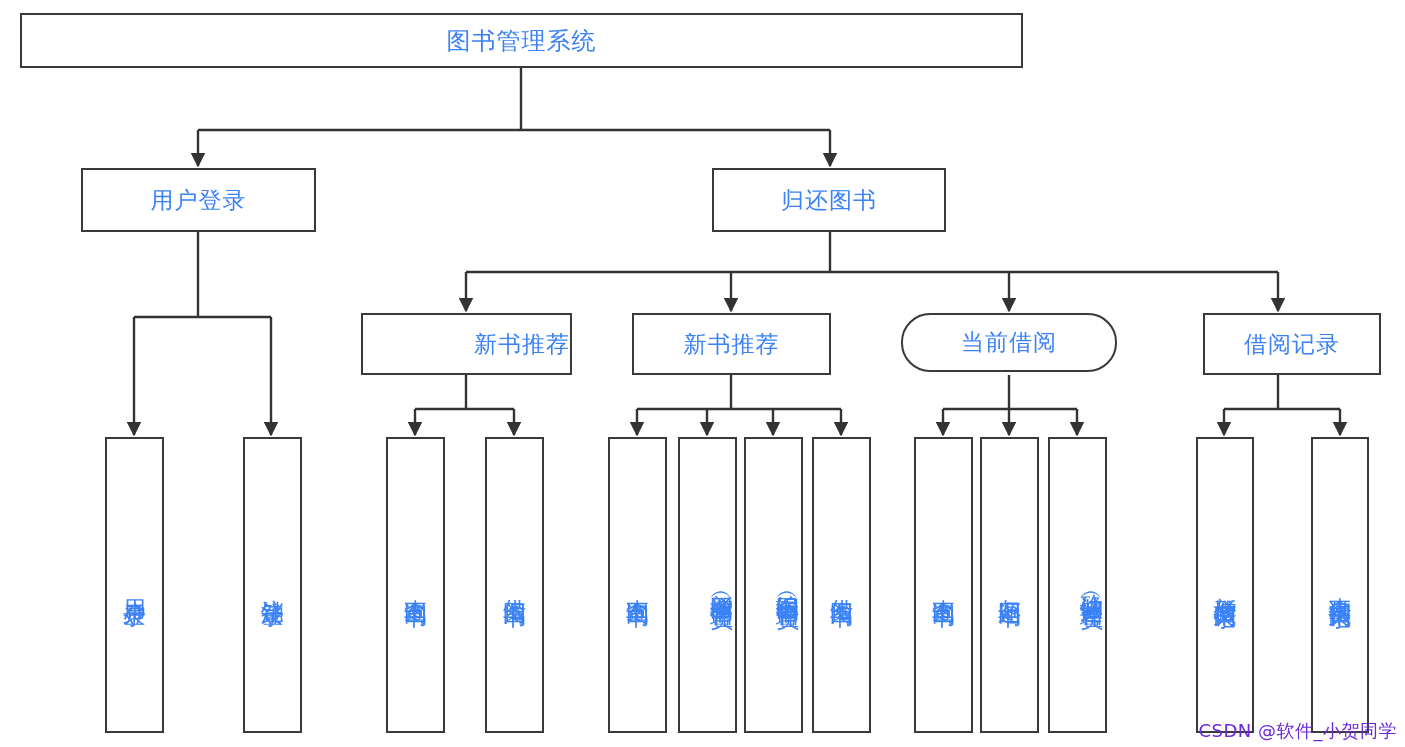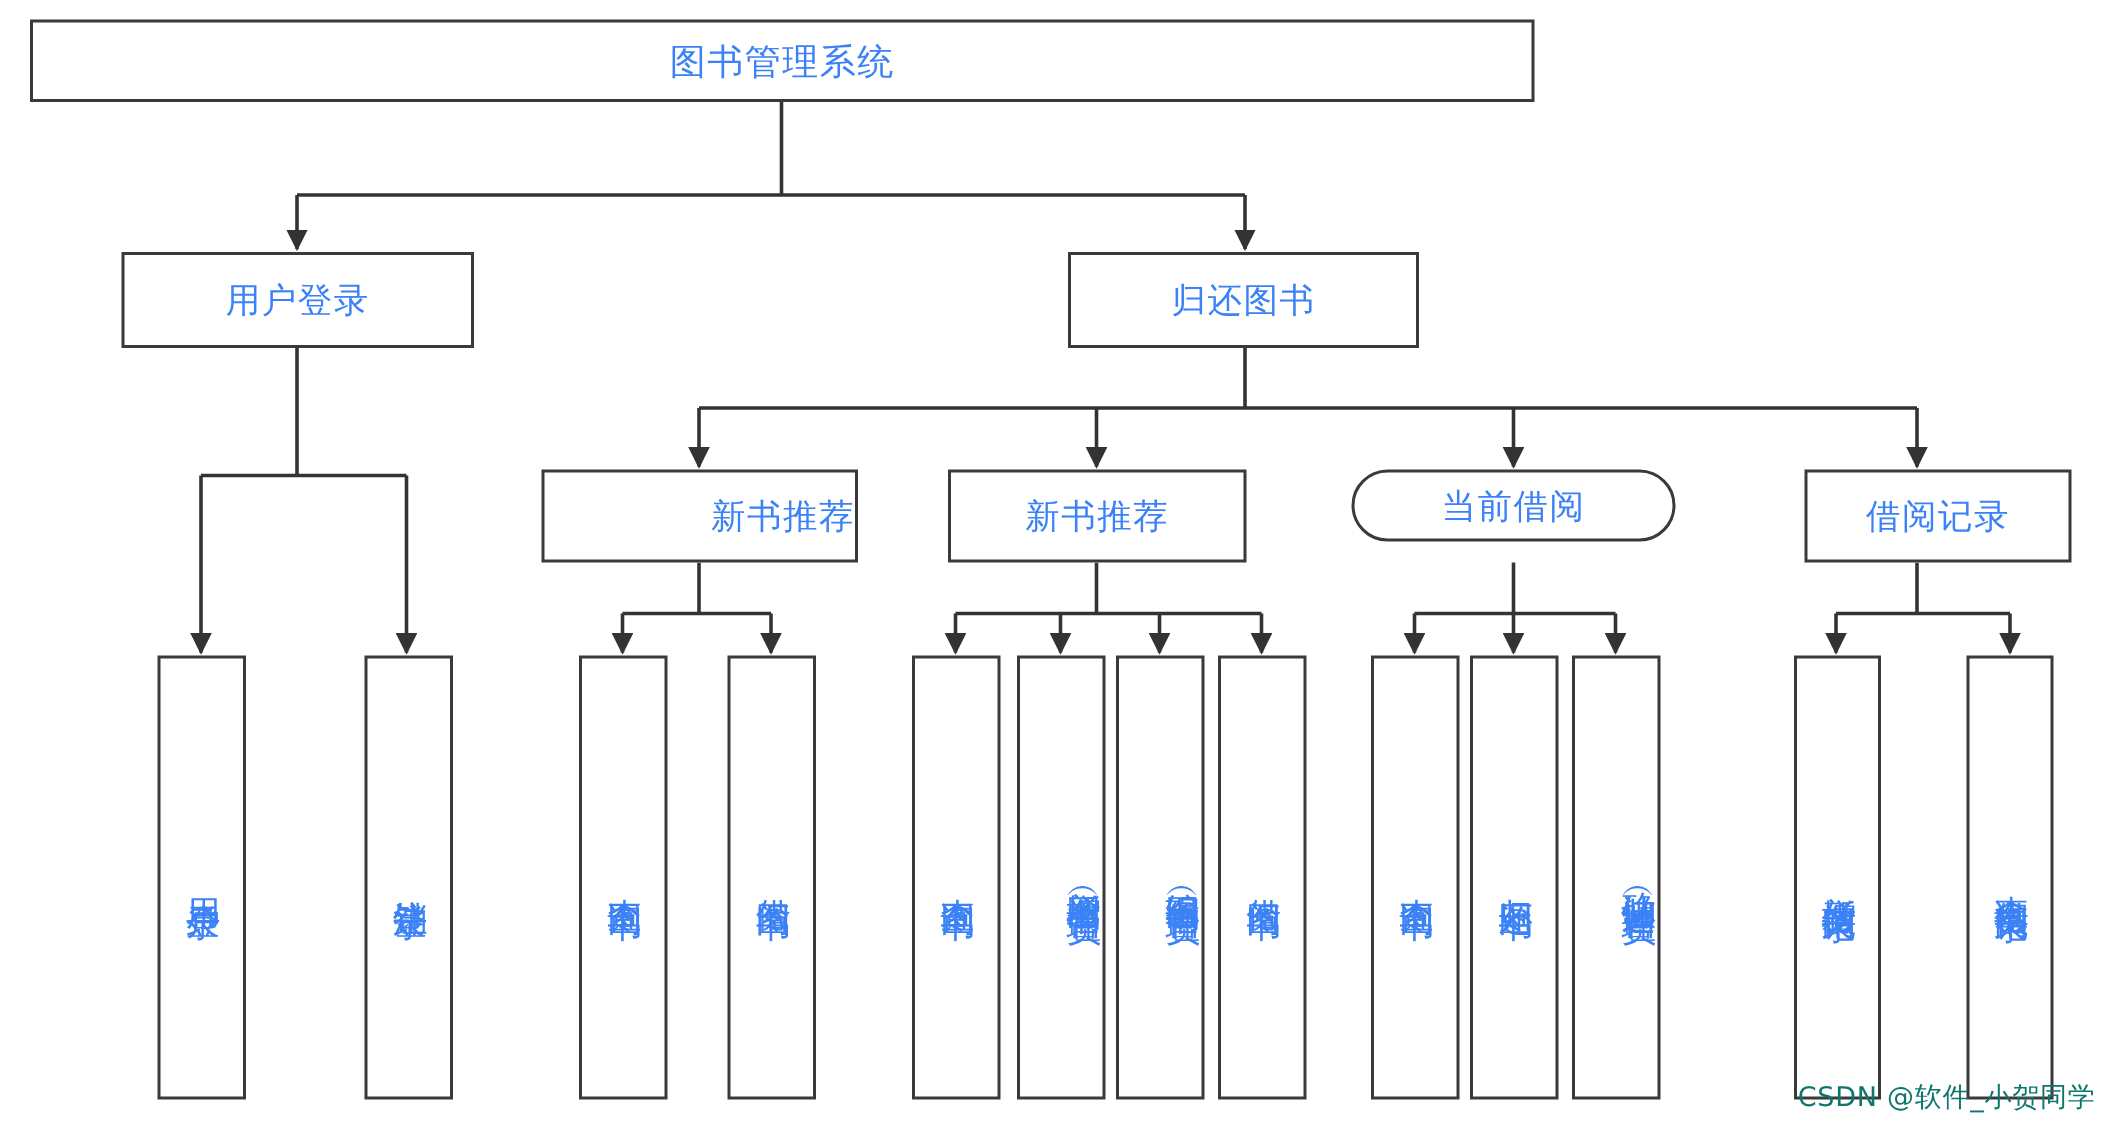--- a/index.html
+++ b/index.html
@@ -58,21 +58,21 @@
     align-items: center;
   }
   .node-label {
     display: block;
   }
   .watermark {
     position: absolute;
     right: 8px;
     bottom: 4px;
     font-size: 18px;
-    color: #0f766e;
+    color: #6d28d9;
     letter-spacing: 0.5px;
     z-index: 5;
     white-space: nowrap;
     font-family: "DejaVu Sans", "Liberation Sans", sans-serif;
   }
 </style>
 </head>
 <body>
 
 <div id="canvas">
@@ -137,21 +137,21 @@
   <div class="node h-node" style="left:712px; top:168px; width:234px; height:64px;">
     <span class="node-label">归还图书</span>
   </div>
 
   <div class="node h-node" style="left:361px; top:313px; width:211px; height:62px;justify-content:flex-end;">
     <span class="node-label">新书推荐</span>
   </div>
   <div class="node h-node" style="left:632px; top:313px; width:199px; height:62px;">
     <span class="node-label">新书推荐</span>
   </div>
-  <div class="node h-node" style="left:901px; top:313px; width:216px; height:48px;border-radius:29px;">
+  <div class="node h-node" style="left:901px; top:313px; width:216px; height:59px;border-radius:29px;">
     <span class="node-label">当前借阅</span>
   </div>
   <div class="node h-node" style="left:1203px; top:313px; width:178px; height:62px;">
     <span class="node-label">借阅记录</span>
   </div>
 
   <div class="node v-node v-center" style="left:105px; top:437px; width:59px; height:296px;">
     <span class="node-label">用户登录</span>
   </div>
   <div class="node v-node v-center" style="left:243px; top:437px; width:59px; height:296px;">

